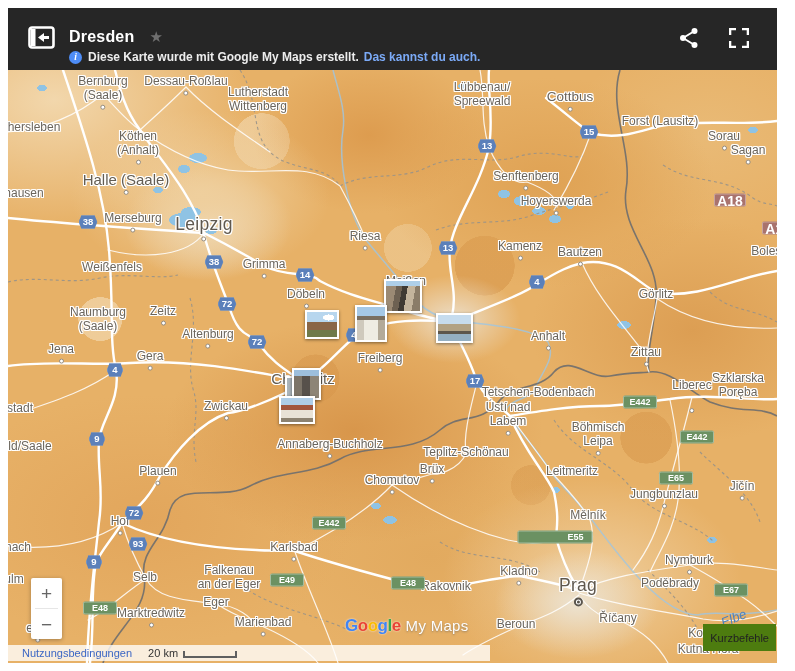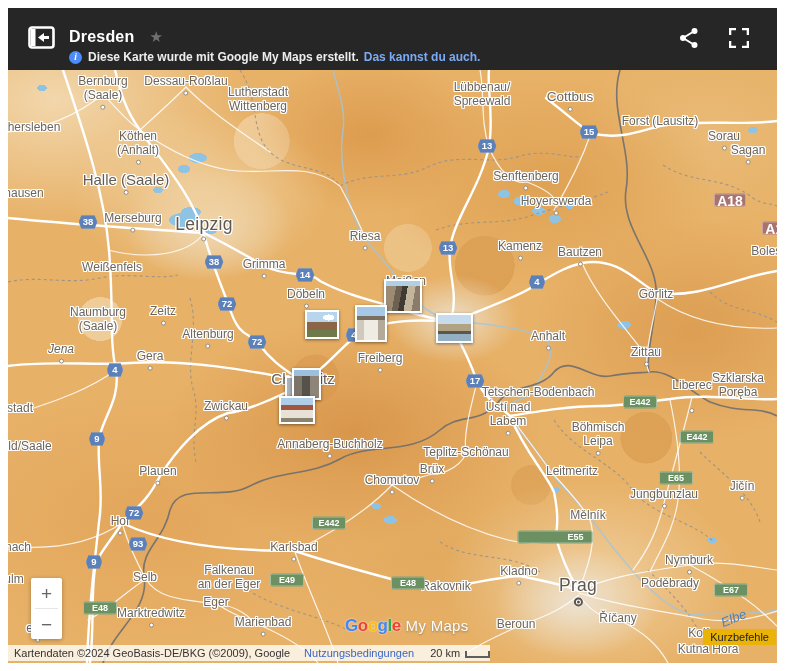--- a/index.html
+++ b/index.html
@@ -121,21 +121,21 @@
   .zoomctl button{width:31px;height:30px;background:none;border:none;color:#666;font-size:19px;cursor:pointer;line-height:1;padding:0;}
   .zdiv{width:23px;height:1px;background:#e6e6e6;}
 
   
   .attr{position:absolute;left:0;bottom:2px;height:16px;width:482px;background:rgba(255,255,255,.78);
     display:flex;align-items:center;z-index:8;font-size:11px;color:#333;white-space:nowrap;}
   .attr > span:first-child{margin-left:6px;}
   .attr a{color:#3b66c4;text-decoration:none;margin-left:14px;cursor:pointer;}
   .scale{margin-left:16px;}
   .scalebar{width:54px;height:7px;border:2px solid #5f5f5f;border-top:none;box-sizing:border-box;margin:2px 0 0 5px;display:inline-block;}
-  .shortcuts{position:absolute;right:1px;bottom:18px;height:16px;background:#eab308;z-index:9;
+  .shortcuts{position:absolute;right:1px;bottom:12px;height:27px;background:#4d7c0f;z-index:9;
     display:flex;align-items:center;padding:0 7px;font-size:11px;color:#222;cursor:pointer;}
 </style>
 </head>
 <body>
 
 <div class="frame">
 
   <div class="header">
     <button class="side-btn">
       <svg width="27" height="23" viewBox="0 0 27 23">
@@ -375,21 +375,21 @@
         <span class="mlabel" style="left: 298px; top: 228px;">
           <span class="txt">Döbeln</span>
           <span class="dot"></span>
         </span>
 
         <span class="mlabel" style="left: 398px; top: 212px;">
           <span class="txt">Meißen</span>
           
         </span>
 
-        <span class="mlabel" style="left: 53px; top: 283px; font-style: italic;">
+        <span class="mlabel" style="left: 53px; top: 283px;">
           <span class="txt">Jena</span>
           <span class="dot"></span>
         </span>
 
         <span class="mlabel" style="left: 142px; top: 290px;">
           <span class="txt">Gera</span>
           <span class="dot"></span>
         </span>
 
         <span class="mlabel" style="left: 200px; top: 268px;">
@@ -686,20 +686,19 @@
       <span class="wm-prod">My Maps</span>
     </div>
 
     <div class="zoomctl">
       <button>+</button>
       <div class="zdiv"></div>
       <button>−</button>
     </div>
 
     <div class="attr">
-      <span>Kartendaten ©2024 GeoBasis-DE/BKG (©2009), Google</span>
       <a>Nutzungsbedingungen</a>
       <span class="scale">20 km</span>
       <span class="scalebar"></span>
     </div>
     <div class="shortcuts">Kurzbefehle</div>
   </div>
 </div>
 
 </body></html>

